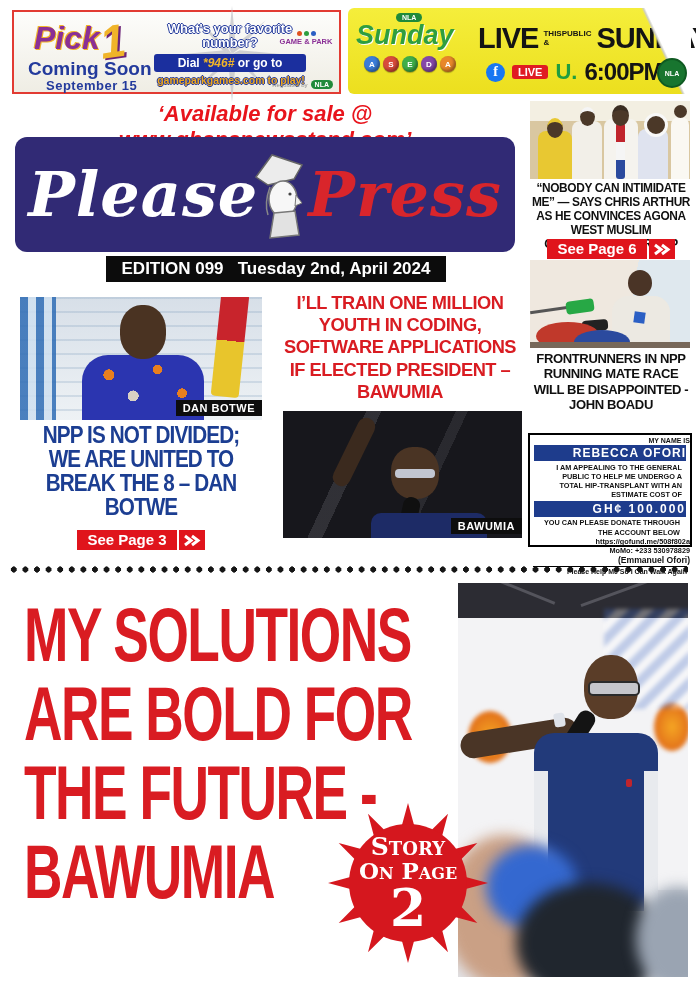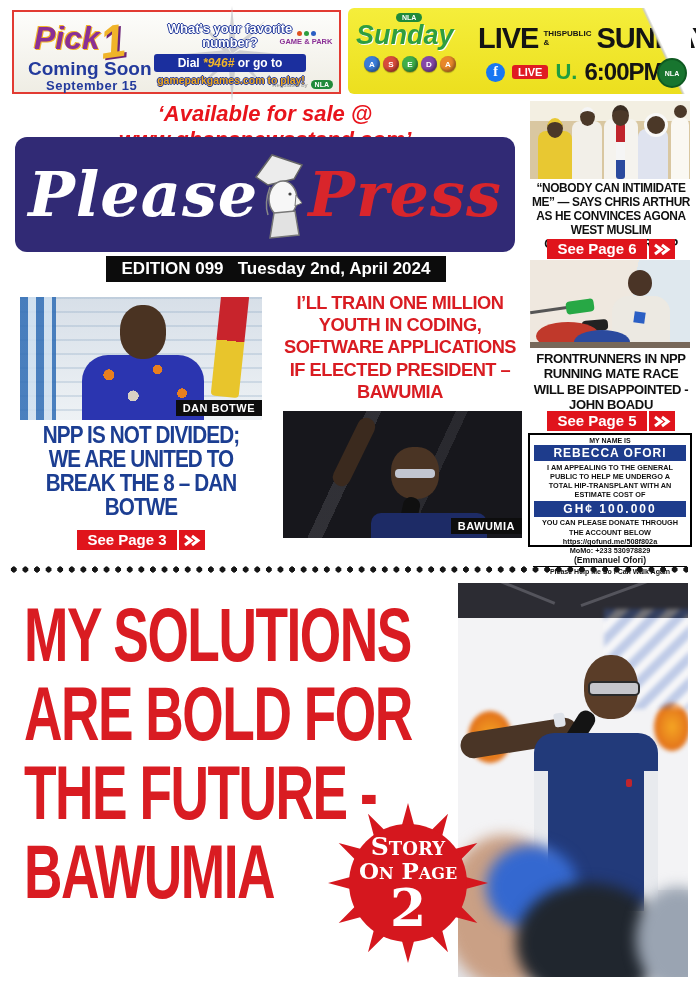--- a/index.html
+++ b/index.html
@@ -73,21 +73,21 @@
   .btn{display:inline-flex;align-items:stretch;gap:2px;}
   .btn .lbl{background:#e0141c;color:#fff;font-weight:800;font-size:15px;padding:1px 10px 2px;}
   .btn .chev{background:#e0141c;display:flex;align-items:center;padding:0 4px;}
 
   
   .h-rail{position:absolute;left:528px;width:166px;text-align:center;font-weight:900;color:#101010;}
   .photo{position:absolute;overflow:hidden;background:#ddd;}
   .caption{position:absolute;right:0;bottom:4px;background:#0d0d0d;color:#fff;font-size:11px;font-weight:800;
     padding:2px 7px;letter-spacing:.5px;}
   .ad{left:528px;top:433px;width:164px;height:114px;border:2px solid #000;background:#fff;box-sizing:border-box;
-    text-align:center;font-weight:800;color:#111;}
+    text-align:right;font-weight:800;color:#111;}
   .ad .bar{background:#1e3c8c;color:#fff;margin:1px 4px;padding:1px 0;letter-spacing:1px;}
 
   
   .hl-blue{left:12px;top:424px;width:258px;text-align:center;color:#1c3e92;font-weight:800;font-size:23px;
     line-height:1.04;letter-spacing:-1px;transform:scaleX(.9);transform-origin:50% 0;}
   .hl-red-mid{left:276px;top:292px;width:248px;text-align:center;color:#d91c22;font-weight:800;font-size:19px;
     line-height:1.17;letter-spacing:-.5px;transform:scaleX(.96);transform-origin:50% 0;}
   .lead{left:24px;top:596px;width:470px;color:#d91c22;font-weight:800;font-size:72px;letter-spacing:-2px;}
   .lead div{line-height:79px;transform:scale(.74,1.06);transform-origin:0 50%;white-space:nowrap;}
 
@@ -233,31 +233,20 @@
     <div style="position:absolute;left:104px;top:52px;width:11px;height:11px;background:#2b5fc4;transform:rotate(8deg);"></div>
     <div class="head" style="left:98px;top:10px;width:24px;height:26px;background:#4a3426;"></div>
     <div style="position:absolute;left:0px;top:48px;width:46px;height:3px;background:#555;transform:rotate(-8deg);"></div>
     <div style="position:absolute;left:36px;top:40px;width:28px;height:13px;background:#27a845;border-radius:4px;transform:rotate(-8deg);"></div>
     <div style="position:absolute;left:52px;top:60px;width:26px;height:11px;background:#222;border-radius:4px;transform:rotate(-5deg);"></div>
     <div style="position:absolute;left:6px;top:62px;width:64px;height:28px;background:#c0392b;border-radius:50%;"></div>
     <div style="position:absolute;left:44px;top:70px;width:56px;height:24px;background:#2b4a9e;border-radius:50%;"></div>
     <div style="position:absolute;left:0;bottom:0;width:100%;height:6px;background:#77685a;"></div>
   </div>
   <div class="h-rail" style="top:351px;font-size:13.6px;line-height:1.13;letter-spacing:-.4px;transform:scaleX(.96);transform-origin:50% 0;">FRONTRUNNERS IN NPP RUNNING MATE RACE WILL BE DISAPPOINTED - JOHN BOADU</div>
-  <div class="btn-row" style="left:528px;top:411px;width:166px;">
-    <span class="btn">
-      <span class="lbl">See Page 5</span>
-      <span class="chev">
-        <svg width="18" height="13" viewBox="0 0 18 13">
-            <polyline points="2,2 8,6.5 2,11" fill="none" stroke="#fff" stroke-width="3"></polyline>
-            <polyline points="9,2 15,6.5 9,11" fill="none" stroke="#fff" stroke-width="3"></polyline>
-          </svg>
-      </span>
-    </span>
-  </div>
 
   <div class="abs ad">
     <div style="font-size:7px;margin-top:2px;">MY NAME IS</div>
     <div class="bar" style="font-size:12px;">REBECCA OFORI</div>
     <div style="font-size:7.3px;line-height:1.25;padding:1px 8px;">I AM APPEALING TO THE GENERAL PUBLIC TO HELP ME UNDERGO A TOTAL HIP-TRANSPLANT WITH AN ESTIMATE COST OF</div>
     <div class="bar" style="font-size:12px;letter-spacing:2px;">GH¢ 100.000</div>
     <div style="font-size:7.3px;line-height:1.25;padding:0 10px;">YOU CAN PLEASE DONATE THROUGH THE ACCOUNT BELOW</div>
     <div style="font-size:7.3px;">https://gofund.me/508f802a</div>
     <div style="font-size:7.3px;">MoMo: +233 530978829</div>
     <div style="font-size:8.6px;">(Emmanuel Ofori)</div>

